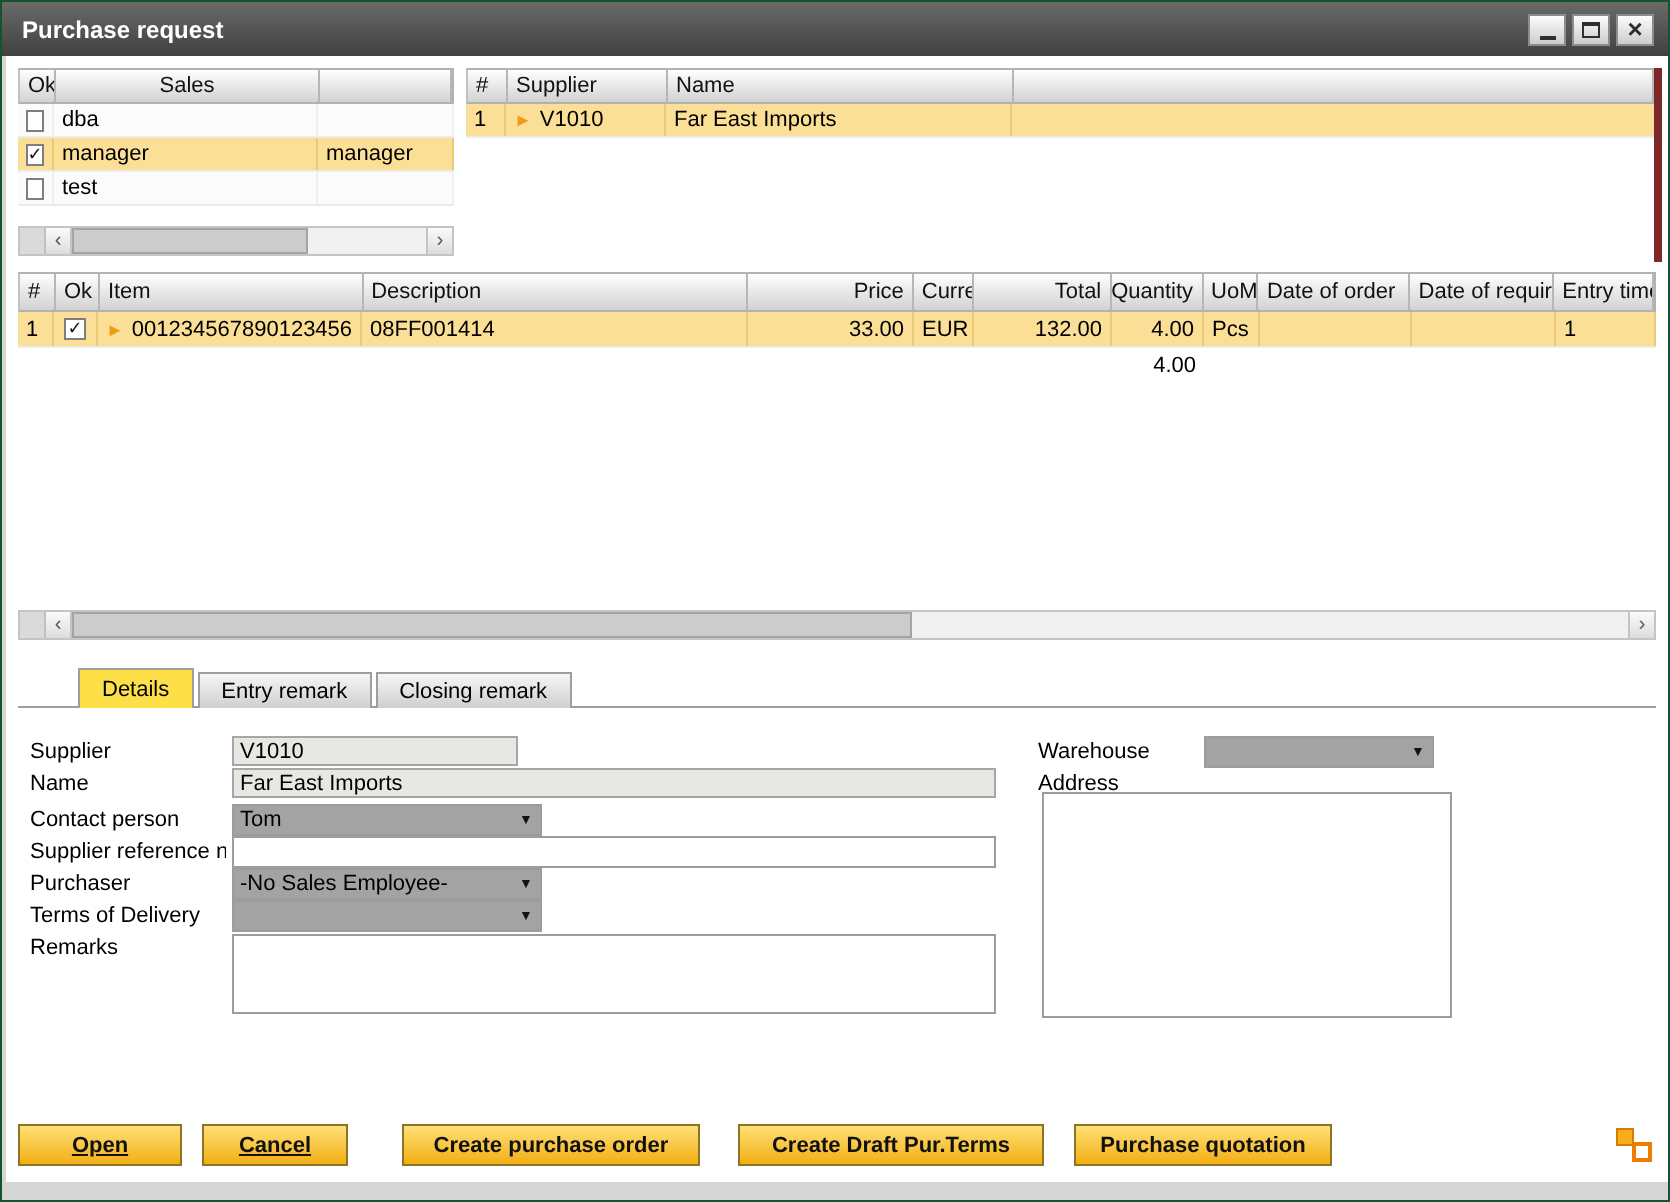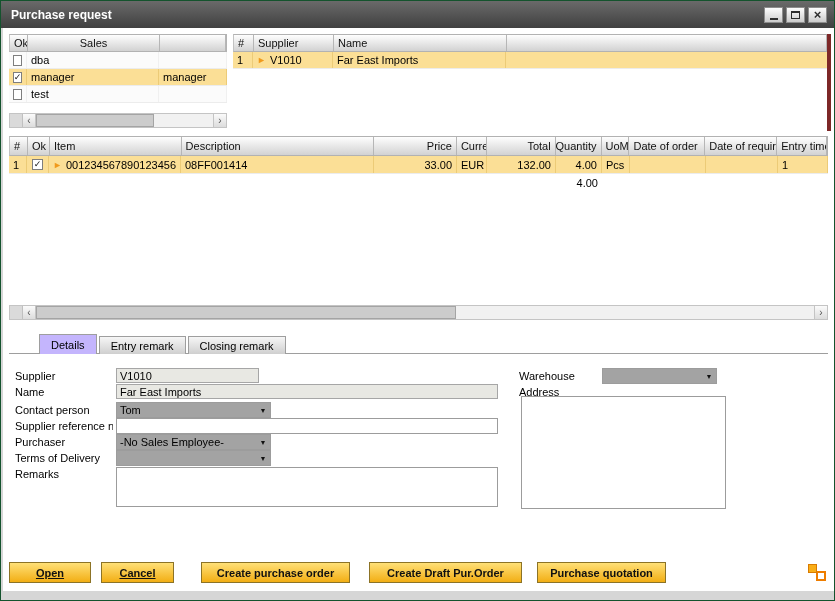--- a/index.html
+++ b/index.html
@@ -60,21 +60,21 @@
   .sb-btn.left { border-right:1px solid #c4c4c4; }
   .sb-btn.right { border-left:1px solid #c4c4c4; }
   .sb-thumb { background:#cccccc; border:1px solid #a4a4a4; cursor:pointer; }
   .sb-track { flex:1; }
 
   
   .tabs { position:absolute; left:38px; top:333px; height:20px; display:flex; align-items:flex-end; z-index:2; }
   .tab { height:18px; padding:0 11px; display:flex; align-items:center;
     background:linear-gradient(#f6f6f6,#cfcfcf); border:1px solid #9e9e9e; border-bottom:none;
     margin-right:2px; cursor:pointer; }
-  .tab.active { height:20px; background:#c4b5fd; font-weight:normal; }
+  .tab.active { height:20px; background:#fde047; font-weight:normal; }
   .tabs-line { position:absolute; left:8px; top:352px; width:819px; border-top:1px solid #9e9e9e; z-index:1; }
 
   
   .flabel { position:absolute; font-size:11px; white-space:nowrap; }
   .clip { overflow:hidden; }
   .ro { position:absolute; background:#e8e8e3; border:1px solid #a6a6a6; height:15px;
     padding:0 3px; display:flex; align-items:center; overflow:hidden; }
   .inp { position:absolute; background:#fff; border:1px solid #9c9c9c; height:16px;
     padding:0 3px; font:11px "Liberation Sans",sans-serif; }
   .combo { position:absolute; background:#a3a3a3; border:1px solid #9c9c9c; height:16px;
@@ -286,21 +286,21 @@
   <div class="btn" style="left:8px; width:82px;">
       <span class="ul">Open</span>
     </div>
   <div class="btn" style="left:100px; width:73px;">
       <span class="ul">Cancel</span>
     </div>
   <div class="btn" style="left:200px; width:149px;">
       <span>Create purchase order</span>
     </div>
   <div class="btn" style="left:368px; width:153px;">
-      <span>Create Draft Pur.Order</span>
+      <span>Create Draft Pur.Terms</span>
     </div>
   <div class="btn" style="left:536px; width:129px;">
       <span>Purchase quotation</span>
     </div>
 
   <div class="grip">
     <span class="g-outline"></span>
     <span class="g-fill"></span>
   </div>
 

